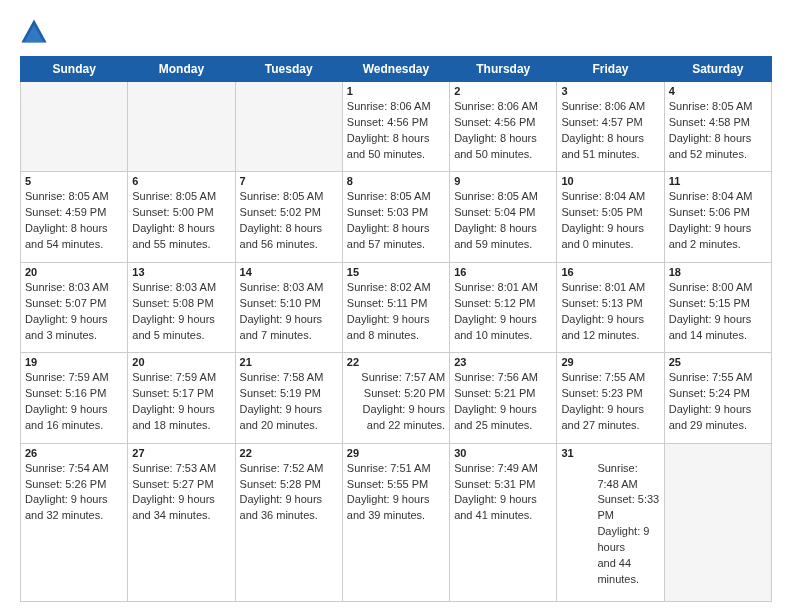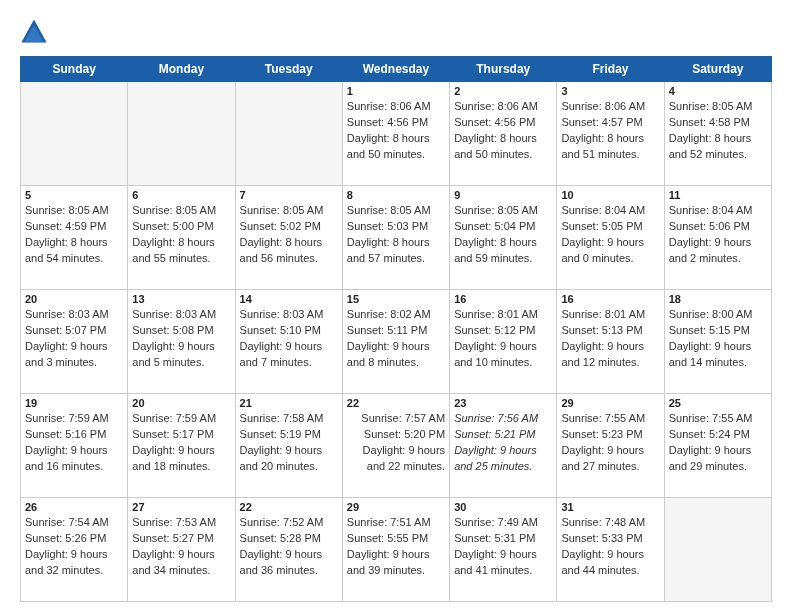--- a/index.html
+++ b/index.html
@@ -292,21 +292,21 @@
           </td>
           <td>
             <span class="day-num">22</span>
             <div class="day-info" style="white-space: pre-line; text-align: right;">Sunrise: 7:57 AM
 Sunset: 5:20 PM
 Daylight: 9 hours
 and 22 minutes.</div>
           </td>
           <td>
             <span class="day-num">23</span>
-            <div class="day-info" style="white-space: pre-line; font-style: italic;">Sunrise: 7:56 AM
+            <div class="day-info" style="white-space: pre-line;">Sunrise: 7:56 AM
 Sunset: 5:21 PM
 Daylight: 9 hours
 and 25 minutes.</div>
           </td>
           <td>
             <span class="day-num">29</span>
             <div class="day-info" style="white-space: pre-line;">Sunrise: 7:55 AM
 Sunset: 5:23 PM
 Daylight: 9 hours
 and 27 minutes.</div>
@@ -350,21 +350,21 @@
           </td>
           <td>
             <span class="day-num">30</span>
             <div class="day-info" style="white-space: pre-line;">Sunrise: 7:49 AM
 Sunset: 5:31 PM
 Daylight: 9 hours
 and 41 minutes.</div>
           </td>
           <td>
             <span class="day-num">31</span>
-            <div class="day-info" style="white-space: pre-line;">Sunrise: 7:48 AM
+            <div class="day-info" style="white-space: pre-line; margin-left: 36px;">Sunrise: 7:48 AM
 Sunset: 5:33 PM
 Daylight: 9 hours
 and 44 minutes.</div>
           </td>
           <td class="empty"></td>
         </tr>
       </tbody>
   </table>
 </div>
 

